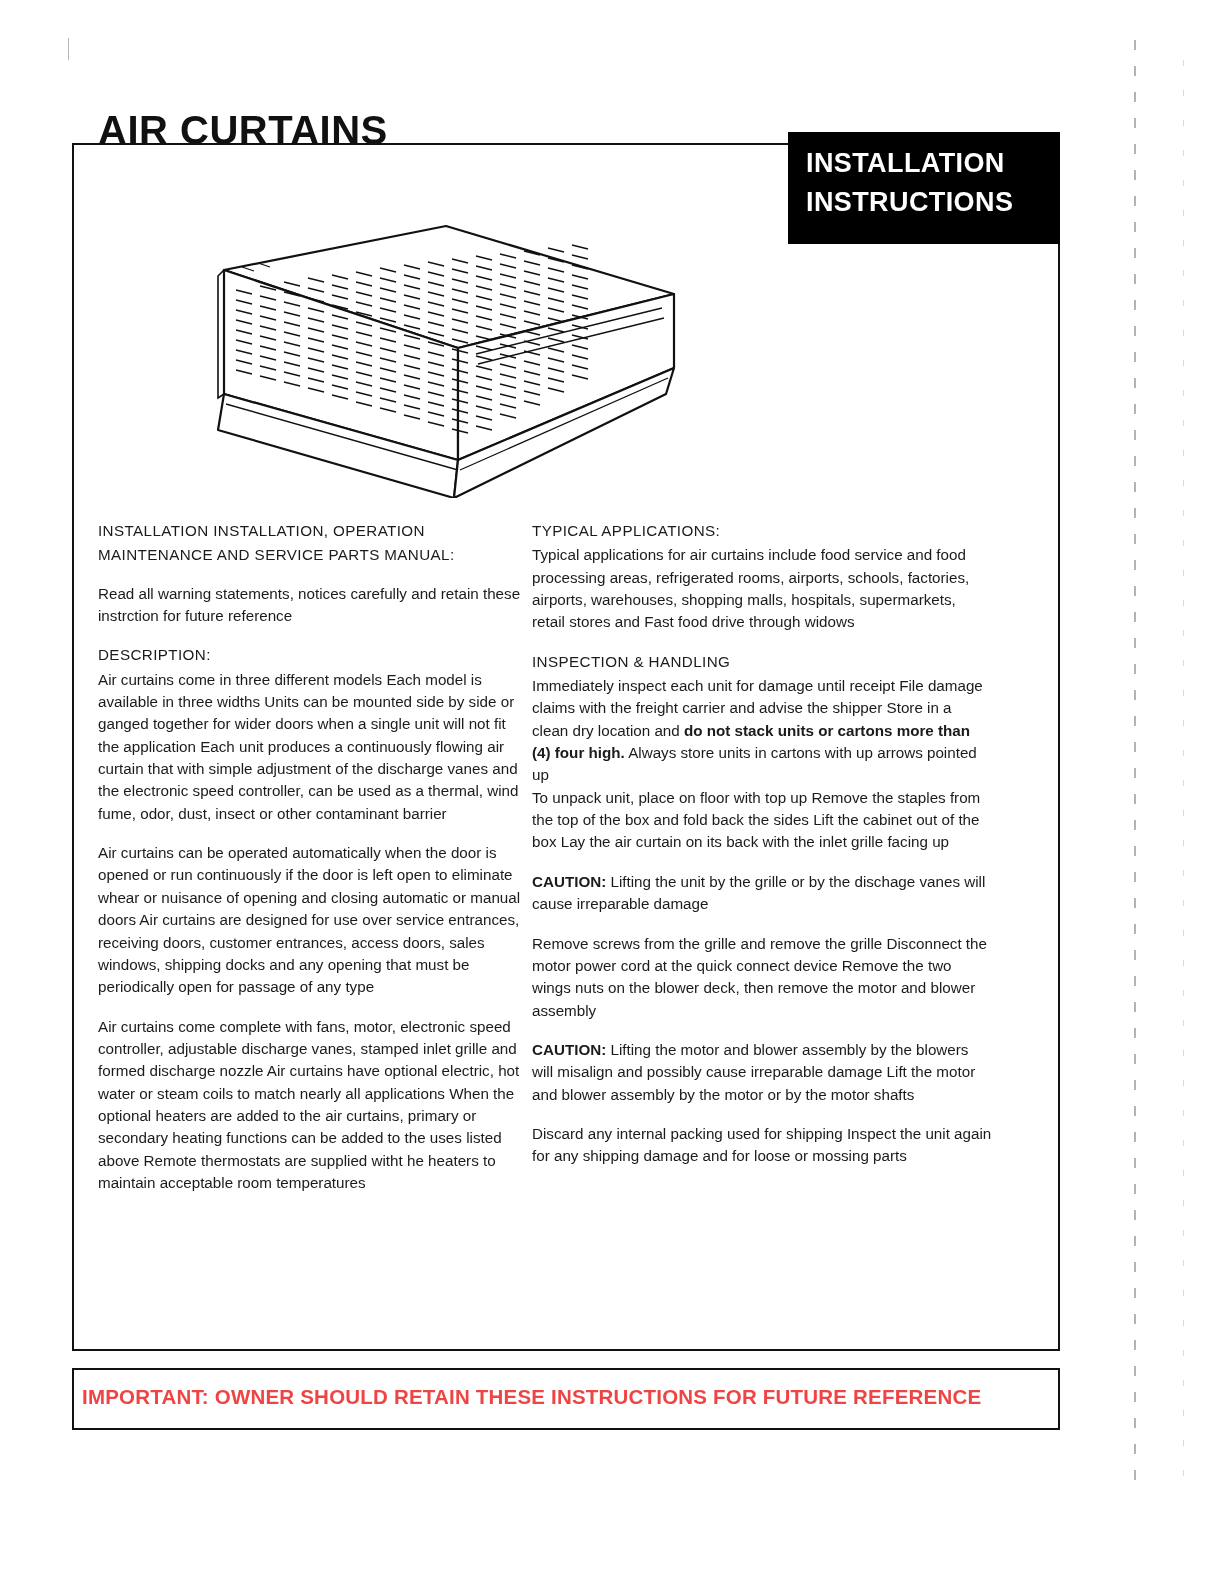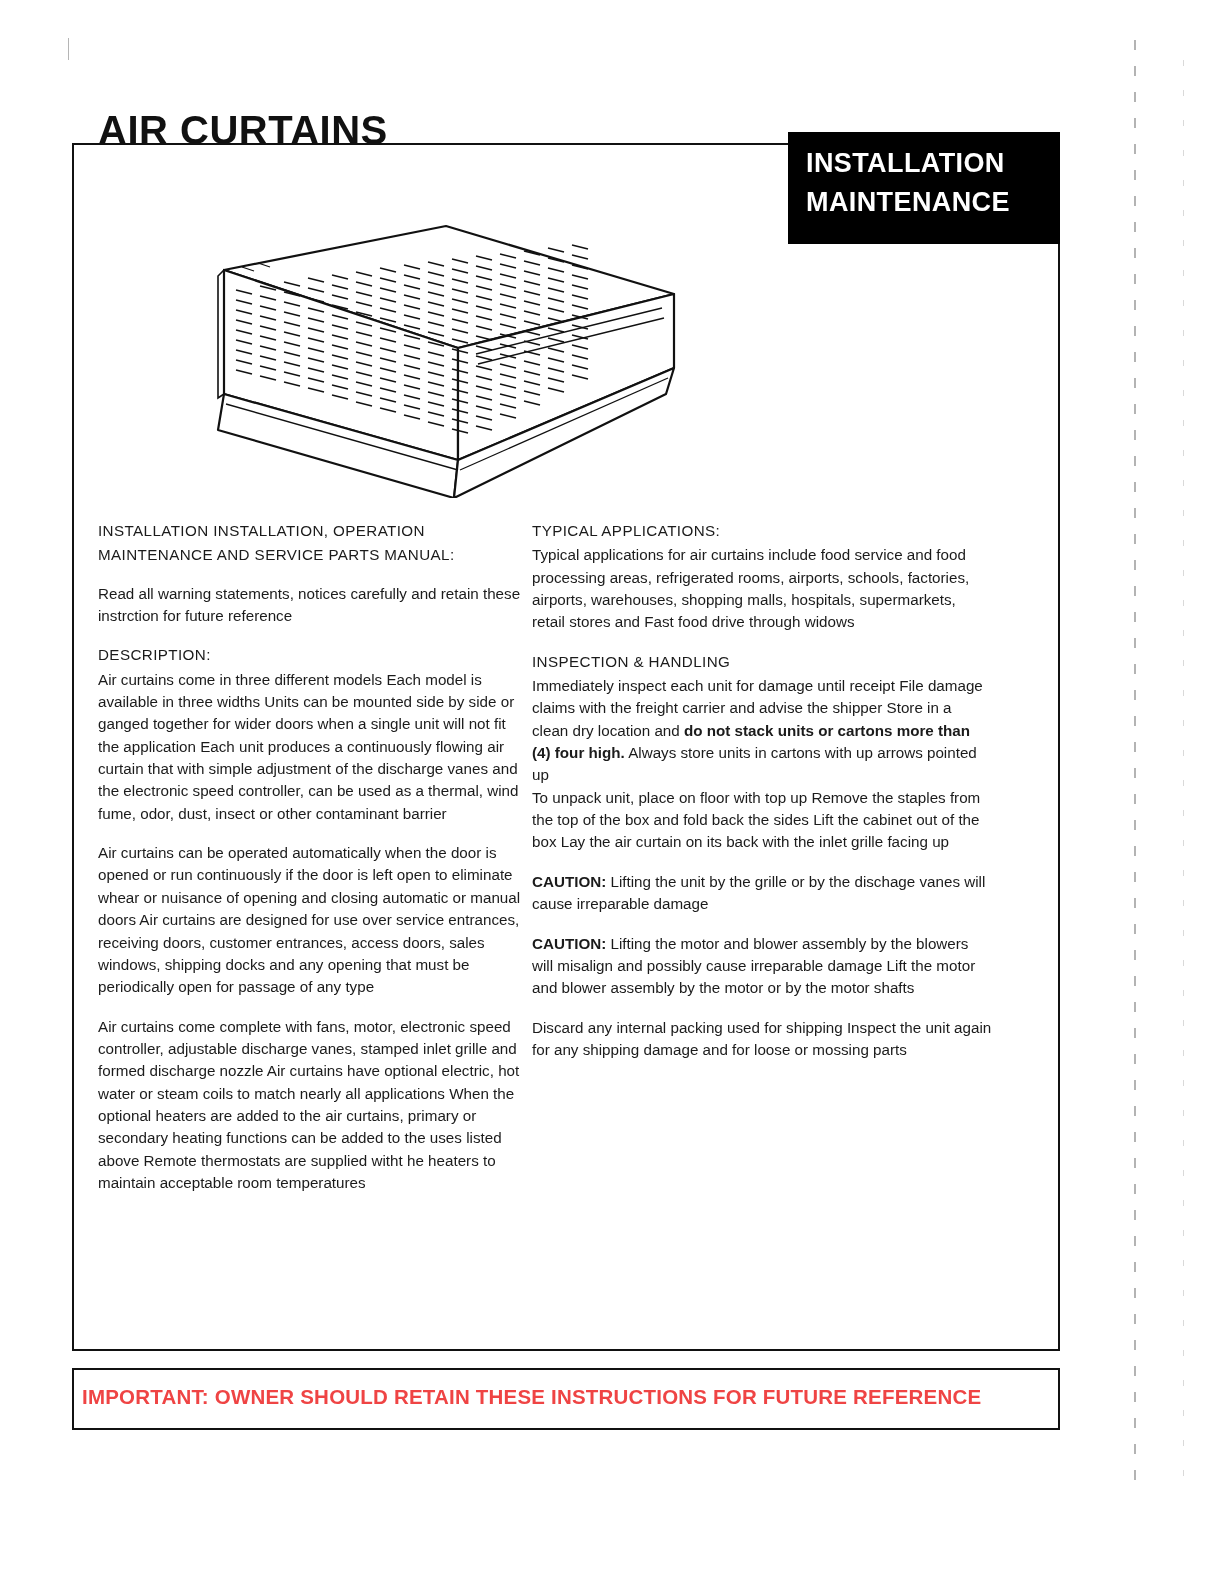--- a/index.html
+++ b/index.html
@@ -163,21 +163,21 @@
   <div class="corner-mark"></div>
   <div class="edge-dots"></div>
   <div class="edge-dots2"></div>
 
   <div class="doc-title">AIR CURTAINS</div>
 
   <div class="frame"></div>
 
   <div class="banner">
     <div>INSTALLATION</div>
-    <div>MAINTENANCE</div>
+    <div>INSTRUCTIONS</div>
   </div>
 
   <div class="illustration">
     <svg viewBox="0 0 500 300" width="500" height="300" xmlns="http://www.w3.org/2000/svg">
       <g fill="none" stroke="#111" stroke-width="2.2" stroke-linejoin="round">
 
         <path d="M28,72 L250,28 L478,96 L262,150 Z" fill="#ffffff"></path>
 
         <path d="M28,72 L28,196 L262,262 L262,150 Z" fill="#ffffff"></path>
 
@@ -472,20 +472,21 @@
   <div class="col col-right">
     <div class="sec-head">TYPICAL APPLICATIONS:</div>
     <p class="block">Typical applications for air curtains include food service and food processing areas, refrigerated rooms, airports, schools, factories, airports, warehouses, shopping malls, hospitals, supermarkets, retail stores and Fast food drive through widows</p>
 
     <div class="sec-head">INSPECTION &amp; HANDLING</div>
     <p class="tight"><span>Immediately inspect each unit for damage until receipt  File damage claims with the freight carrier and advise the shipper  Store in a clean dry location and </span><b class="bold-run">do not stack units or cartons more than (4) four high.</b><span> Always store units in cartons with up arrows pointed up</span></p>
     <p class="block">To unpack unit, place on floor with top up  Remove the staples from the top of the box and fold back the sides  Lift the cabinet out of the box  Lay the air curtain on its back with the inlet grille facing up</p>
 
     <p class="block"><b class="bold-run">CAUTION:</b><span> Lifting the unit by the grille or by the dischage vanes will cause irreparable damage</span></p>
 
+    <p class="block">Remove screws from the grille and remove the grille  Disconnect the motor power cord at the quick connect device  Remove the two wings nuts on the blower deck, then remove the motor and blower assembly</p>
 
     <p class="block"><b class="bold-run">CAUTION:</b><span> Lifting the motor and blower assembly by the blowers will misalign and possibly cause irreparable damage  Lift the motor and blower assembly by the motor or by the motor shafts</span></p>
 
     <p class="block">Discard any internal packing used for shipping  Inspect the unit again for any shipping damage and for loose or mossing parts</p>
   </div>
 
   <div class="footer-box"></div>
   <div class="footer-text">IMPORTANT: OWNER SHOULD RETAIN THESE INSTRUCTIONS FOR FUTURE REFERENCE</div>
 
 </div>

